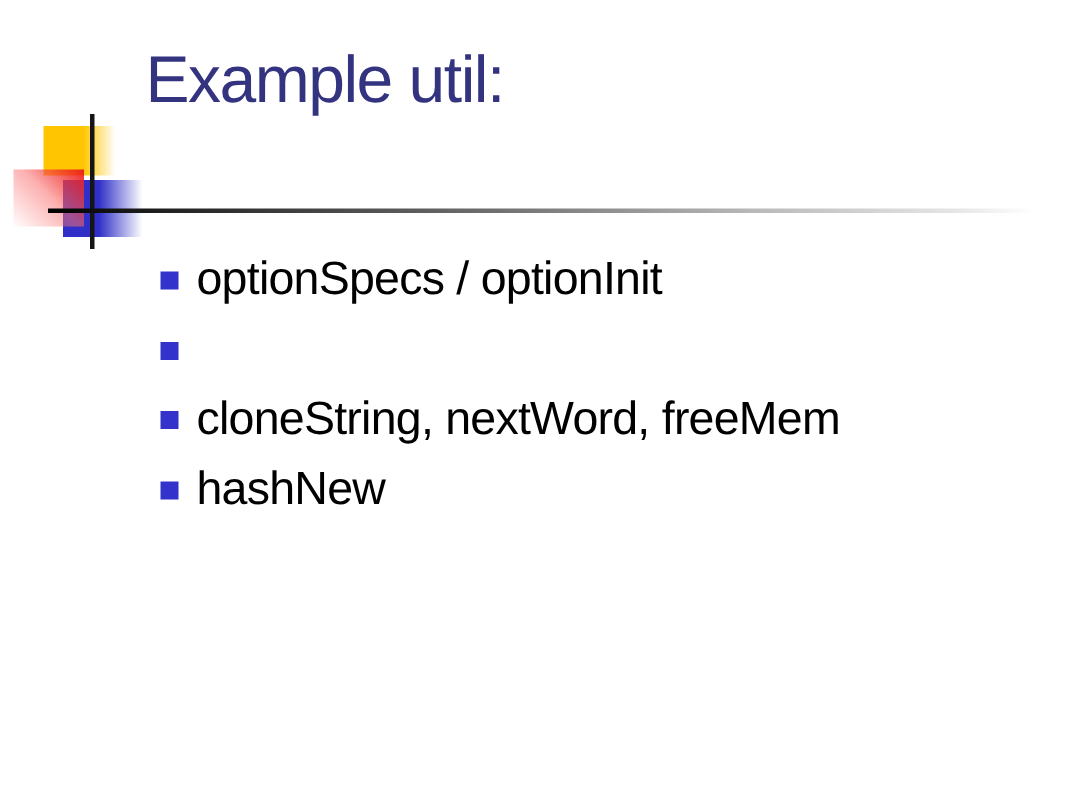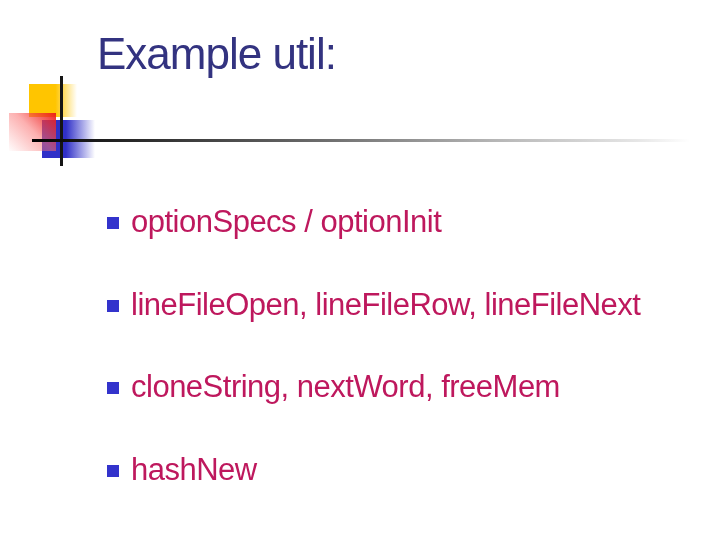--- a/index.html
+++ b/index.html
@@ -66,25 +66,24 @@
   .bullets {
     position: absolute;
     left: 107px; top: 163px;
     list-style: none;
     margin: 0; padding: 0;
   }
   .bullets li {
     display: flex;
     align-items: center;
     height: 46.5px;
-    color: #be185d;
+    color: #000000;
     font-size: 31px;
     letter-spacing: -0.5px;
     white-space: nowrap;
-    margin-top: 36px;
   }
   .bullet-square {
     display: inline-block;
     flex: 0 0 auto;
     width: 12px; height: 12px;
     margin-right: 12px;
     margin-top: 2px;
     background: #3333cc;
   }
 </style>
@@ -103,21 +102,20 @@
     <div>Example util:</div>
   </h1>
 
   <ul class="bullets">
     <li>
       <span class="bullet-square"></span>
       <span>optionSpecs / optionInit</span>
     </li>
     <li>
       <span class="bullet-square"></span>
-      <span>lineFileOpen, lineFileRow, lineFileNext</span>
     </li>
     <li>
       <span class="bullet-square"></span>
       <span>cloneString, nextWord, freeMem</span>
     </li>
     <li>
       <span class="bullet-square"></span>
       <span>hashNew</span>
     </li>
   </ul>

